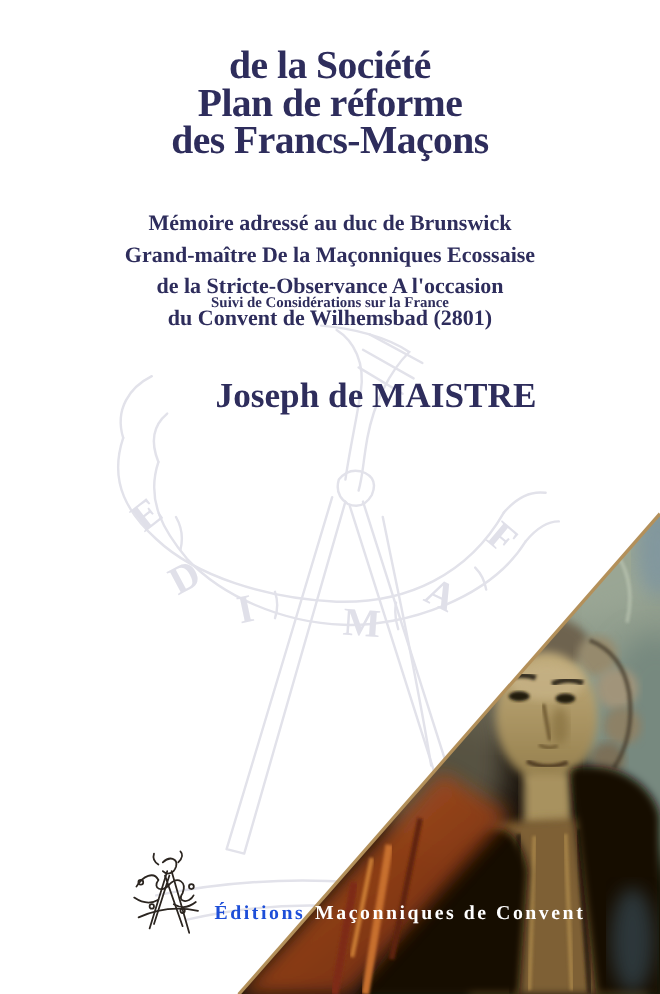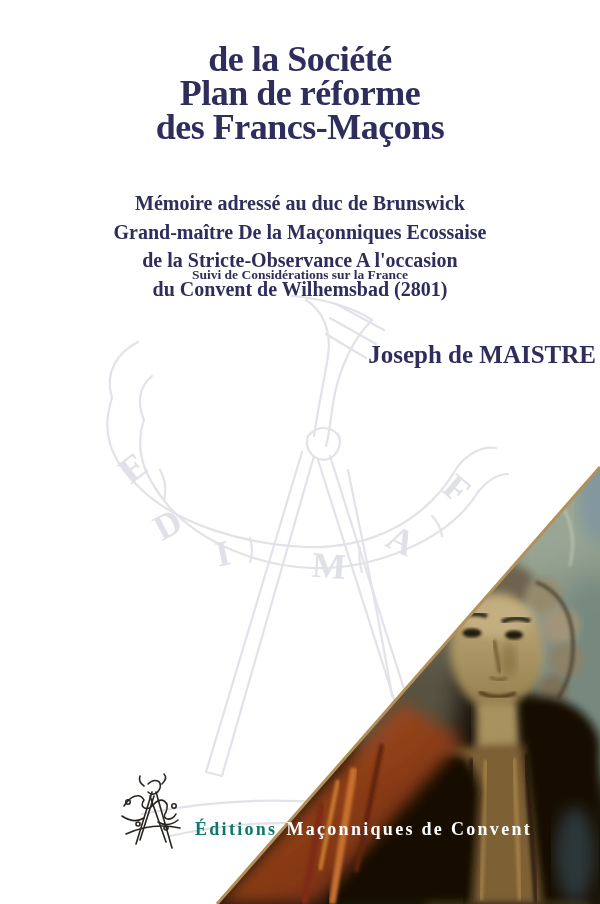--- a/index.html
+++ b/index.html
@@ -19,31 +19,31 @@
     color:#2e2d5c;
     margin-top:17px;
   }
   .tagline{
     position:absolute;top:267px;left:0;width:600px;
     text-align:center;font-weight:bold;font-size:13.5px;
     color:#2e2d5c;
   }
   .author{
     position:absolute;top:341px;left:196px;width:400px;
-    text-align:right;font-weight:bold;font-size:25px;
+    text-align:left;font-weight:bold;font-size:32px;
     color:#2e2d5c;z-index:6;
   }
   .watermark-svg{position:absolute;top:0;left:0;z-index:1;}
   .portrait-svg{position:absolute;top:0;left:0;z-index:2;}
   .publisher-line{
     position:absolute;top:819px;left:195px;z-index:7;
     font-weight:bold;font-size:18px;letter-spacing:2.3px;
     white-space:nowrap;
   }
-  .publisher-line .p1{color:#0f766e;}
+  .publisher-line .p1{color:#1d4ed8;}
   .publisher-line .p2{color:#ffffff;margin-left:9px;}
   .publisher-logo{position:absolute;top:772px;left:114px;z-index:6;}
 </style>
 </head>
 <body>
 
 <div class="page">
 
   <svg class="watermark-svg" width="600" height="904" viewBox="0 0 600 904">
     <g stroke="#e2e2ea" stroke-width="2.2" fill="none" stroke-linecap="round">

